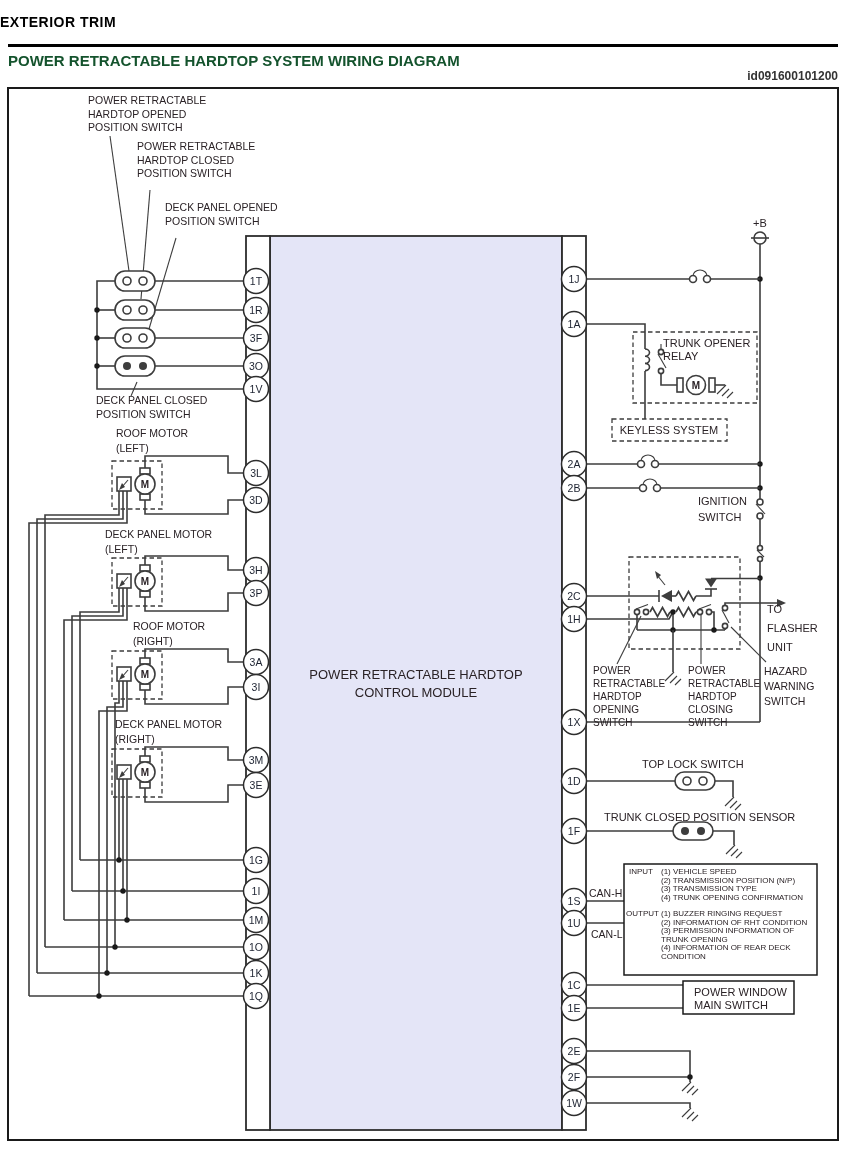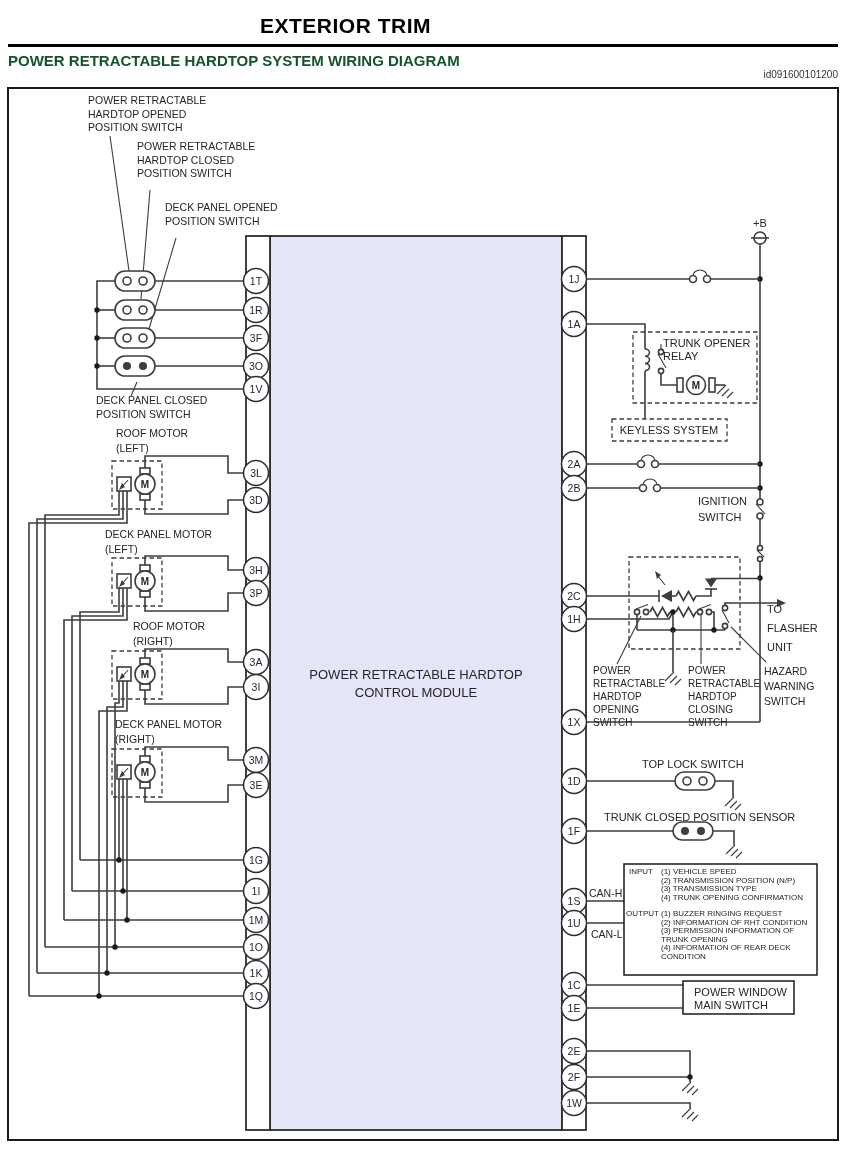--- a/index.html
+++ b/index.html
@@ -1,23 +1,23 @@
 <!DOCTYPE html>
 <html style="--module-fill: #e4e5f7; --wire: #3d3d3d; --text: #2a2226;"><head>
 <meta charset="utf-8">
 <style>
   :root{
     --wire:#3d3d3d; --module-fill:#e4e5f7; --text:#2a2226; --pin-text:#1c2230;
   }
   html,body{margin:0;padding:0;background:#fff;}
   .page{position:relative;width:845px;height:1153px;background:#fff;font-family:"Liberation Sans",sans-serif;overflow:hidden;}
-  .hdr-title{position:absolute;top:14px;left:0;width:691px;text-align:center;font-size:21px;font-weight:bold;letter-spacing:.5px;color:#000;}
+  .hdr-title{position:absolute;top:14px;left:0;width:691px;font-size:14px;font-weight:bold;letter-spacing:.5px;color:#000;}
   .hdr-rule{position:absolute;top:44px;left:8px;width:830px;height:3px;background:#000;}
   .hdr-sub{position:absolute;top:52px;left:8px;font-size:15px;font-weight:bold;color:#14532d;}
-  .hdr-id{position:absolute;top:69px;right:7px;font-size:10px;color:#333;}
+  .hdr-id{position:absolute;top:69px;right:7px;font-size:12px;color:#333;font-weight:bold;}
   svg{position:absolute;top:0;left:0;}
   .w{fill:none;stroke:var(--wire);stroke-width:1.6;}
   .thin{fill:none;stroke:var(--wire);stroke-width:1.1;}
   .dash{fill:none;stroke:var(--wire);stroke-width:1.3;stroke-dasharray:4.5 3;}
   .comp{fill:#fff;stroke:var(--wire);stroke-width:1.6;}
   .compf{fill:var(--wire);stroke:none;}
   .dot{fill:#1a1a1a;stroke:none;}
   .border{fill:none;stroke:#1a1a1a;stroke-width:2;}
   .strip{fill:#fff;stroke:#2d2d2d;stroke-width:1.8;}
   .module{fill:var(--module-fill);stroke:#2d2d2d;stroke-width:1.8;}

